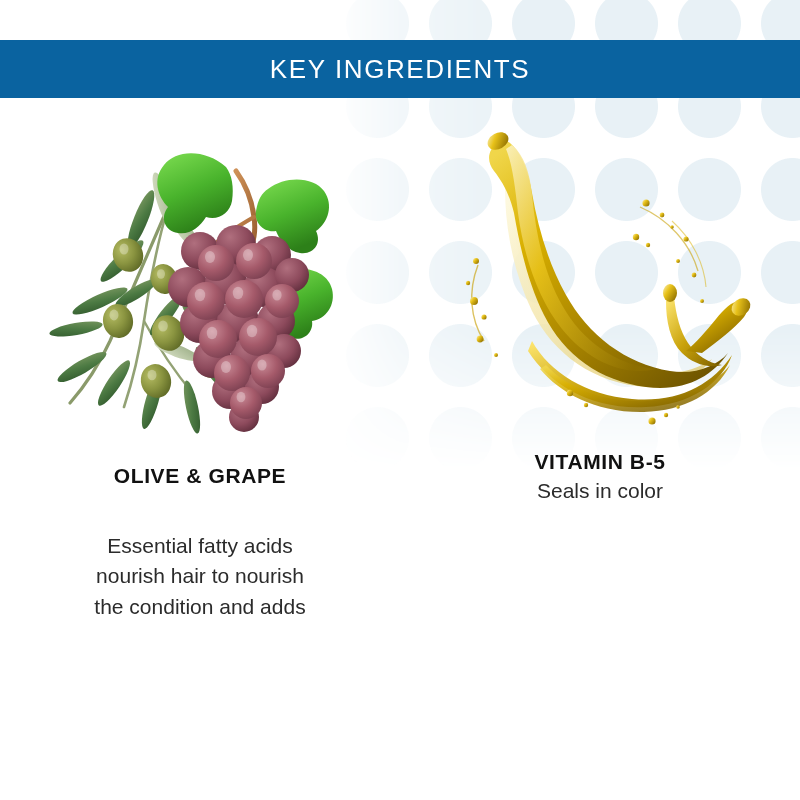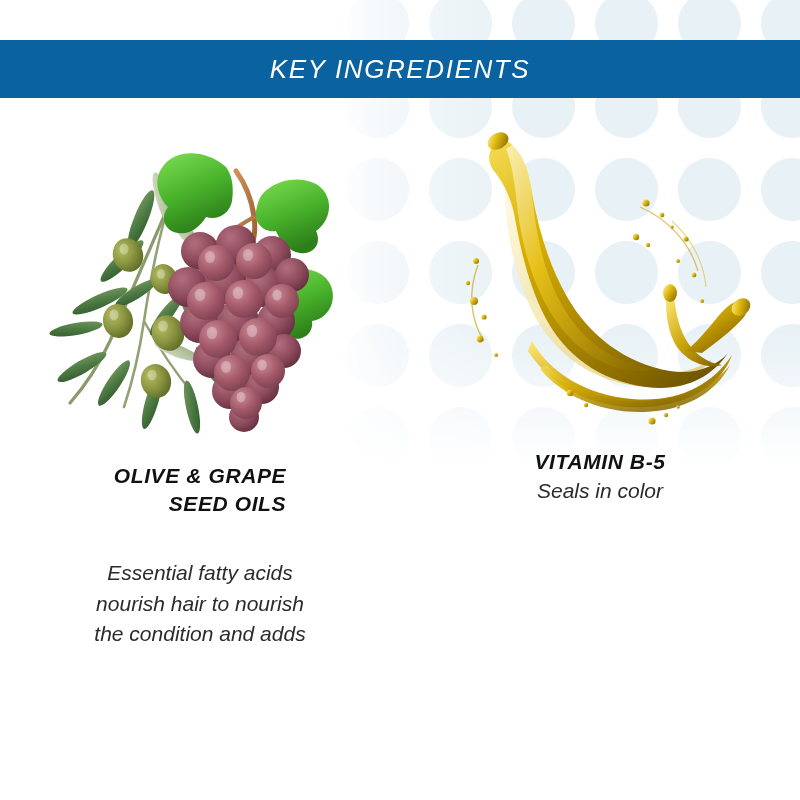--- a/index.html
+++ b/index.html
@@ -12,21 +12,20 @@
     background: #ffffff;
     font-family: "Liberation Sans", sans-serif;
     overflow: hidden;
   }
   .page {
     position: relative;
     width: 800px;
     height: 800px;
     background: #ffffff;
     overflow: hidden;
-    font-style: italic;
   }
 
   
   .dot-field {
     position: absolute;
     left: 330px;
     top: 0px;
     width: 470px;
     height: 470px;
     background-image: radial-gradient(circle at 50% 50%, #e8f1f6 0 31px, rgba(232,241,246,0) 32px);
@@ -262,21 +261,20 @@
               <ellipse cx="186" cy="252" rx="5" ry="6"></ellipse>
               <ellipse cx="222" cy="250" rx="4.6" ry="5.6"></ellipse>
               <ellipse cx="201" cy="282" rx="4.4" ry="5.2"></ellipse>
             </g>
           </g>
         </svg>
       </div>
 
       <div class="ing-title">
         <span>OLIVE &amp; GRAPE</span><br>
-        <span>SEED OILS</span>
       </div>
 
       <div class="ing-desc">
         <span>Essential fatty acids</span><br>
         <span>nourish hair to nourish</span><br>
         <span>the condition and adds</span>
       </div>
     </div>
 
     <div class="col col-right">

